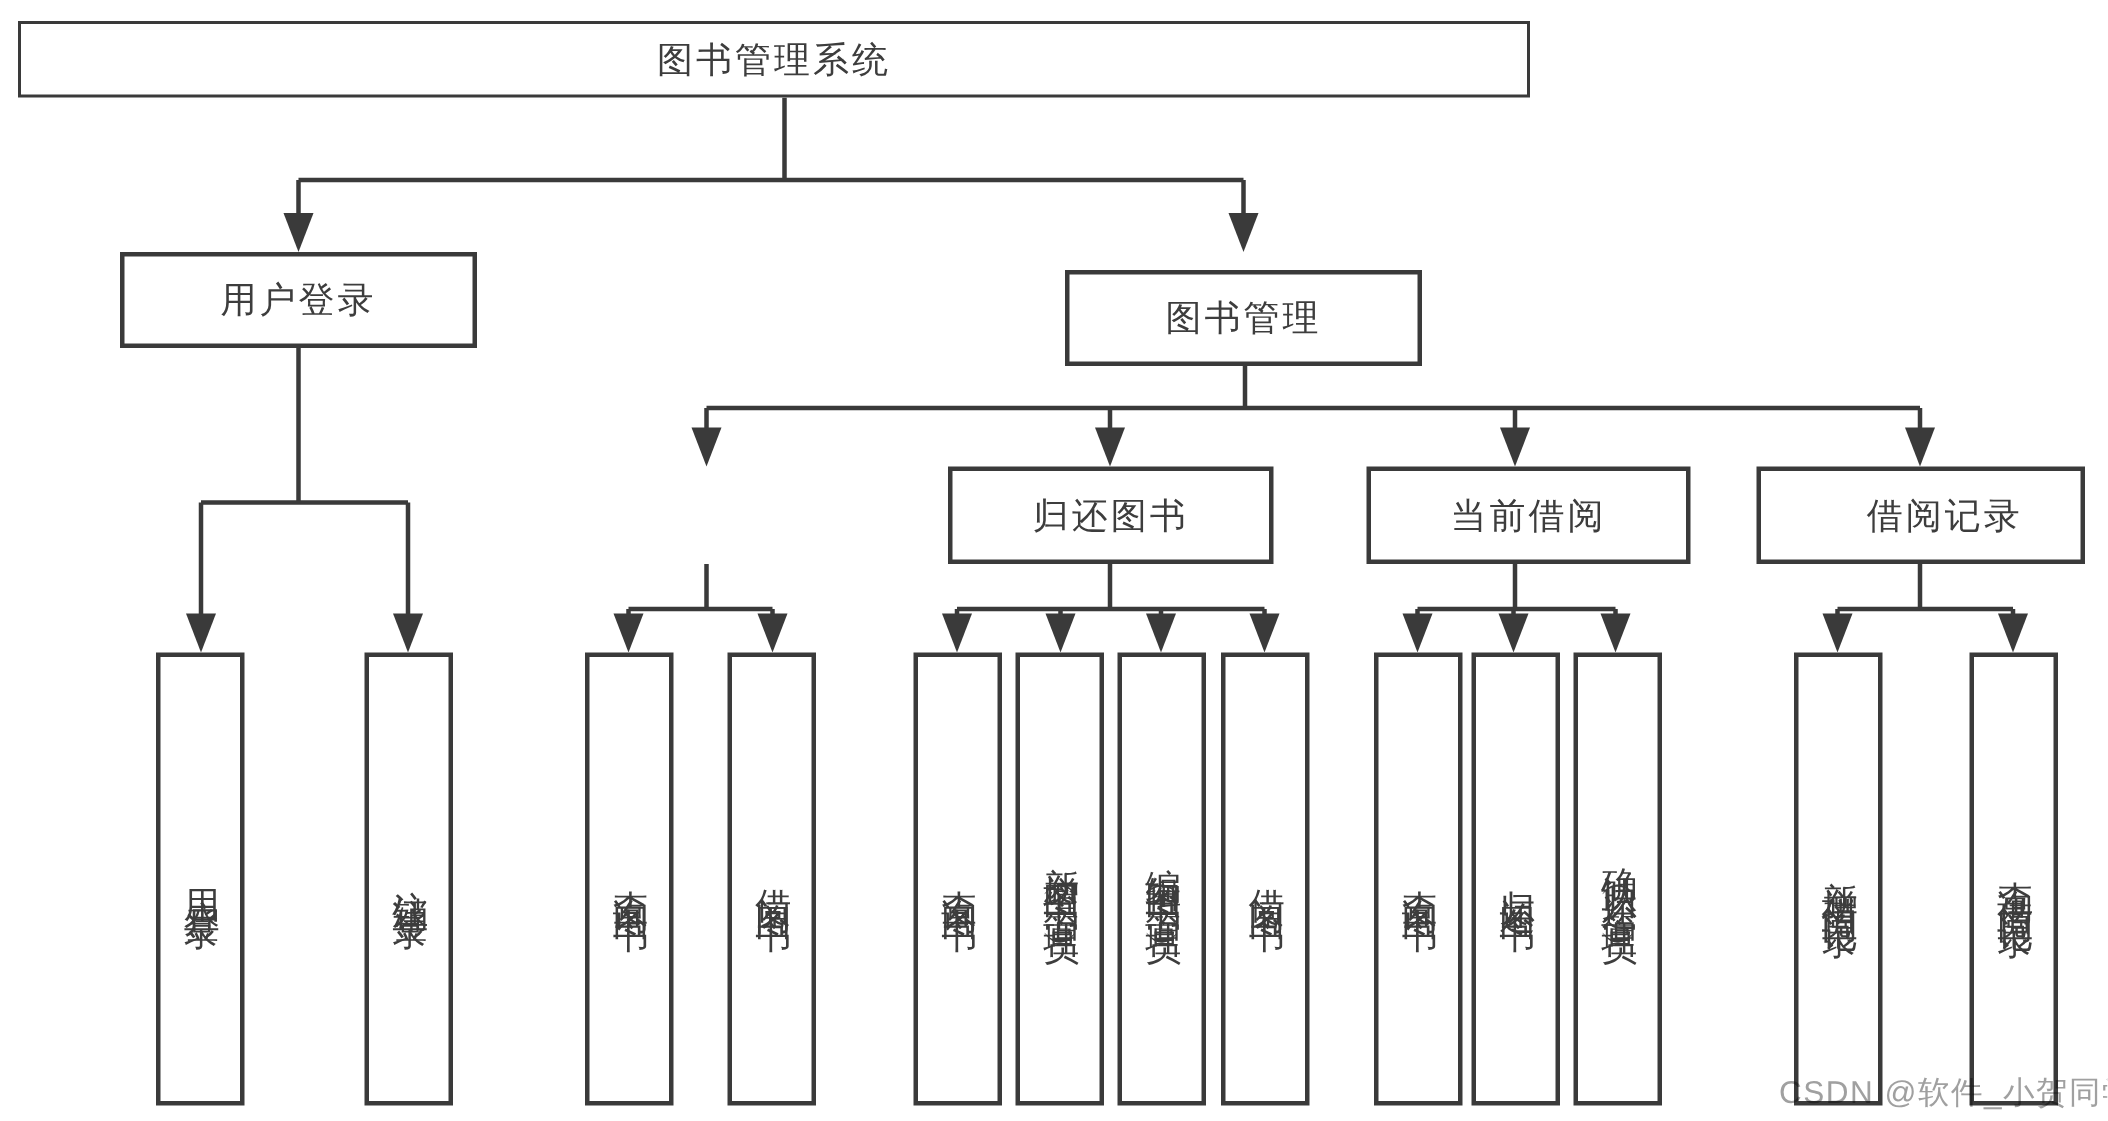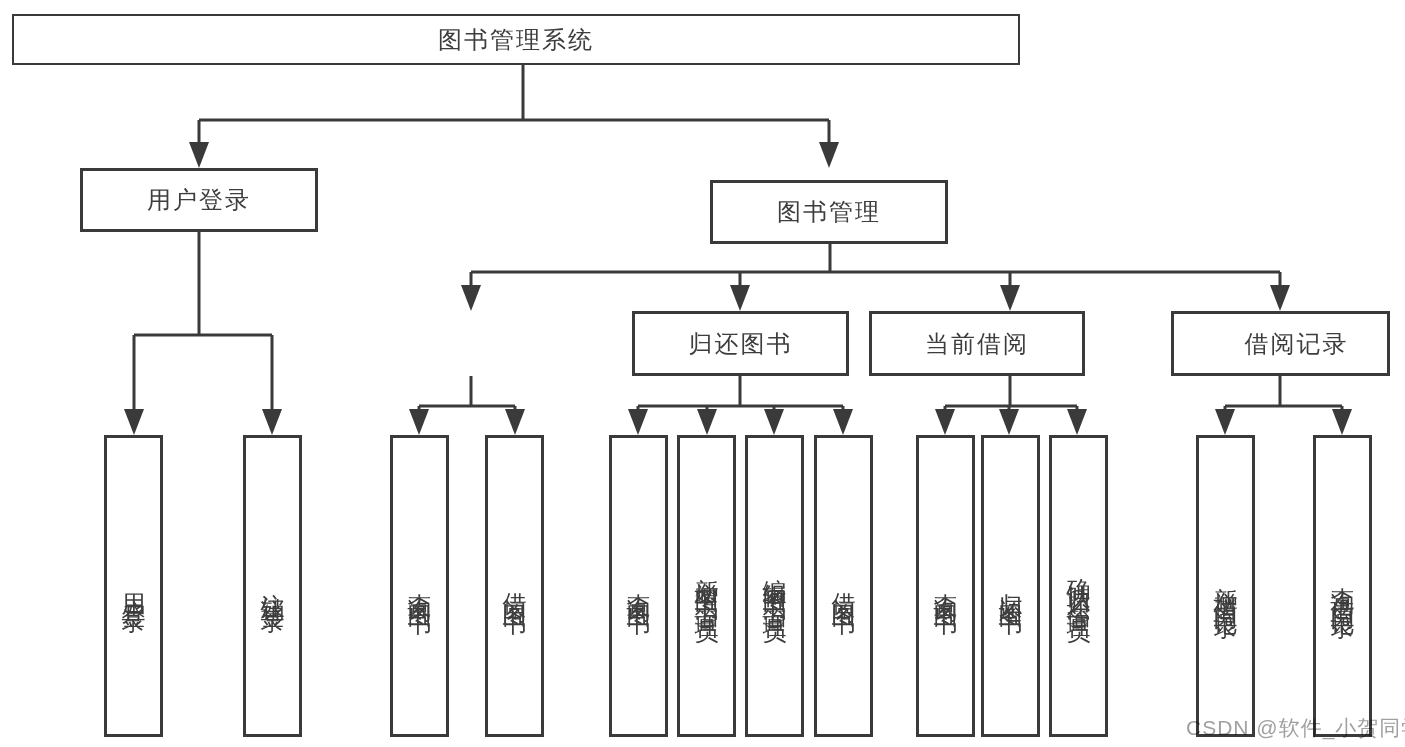--- a/index.html
+++ b/index.html
@@ -102,21 +102,21 @@
   <div class="node h-node" style="left:80px;top:168px;width:238px;height:64px;">
     <span>用户登录</span>
   </div>
   <div class="node h-node" style="left:710px;top:180px;width:238px;height:64px;">
     <span>图书管理</span>
   </div>
 
   <div class="node h-node" style="left:632px;top:311px;width:217px;height:65px;">
     <span>归还图书</span>
   </div>
-  <div class="node h-node" style="left:869px;top:311px;width:216px;height:65px;">
+  <div class="node h-node" style="left:911px;top:311px;width:216px;height:65px;">
     <span>当前借阅</span>
   </div>
   <div class="node h-node" style="left:1171px;top:311px;width:219px;height:65px;padding-left:32px;">
     <span>借阅记录</span>
   </div>
 
   <div class="node v-node" style="left:104px;top:435px;width:59px;height:302px;">
     <span>用户登录</span>
   </div>
   <div class="node v-node" style="left:243px;top:435px;width:59px;height:302px;">

